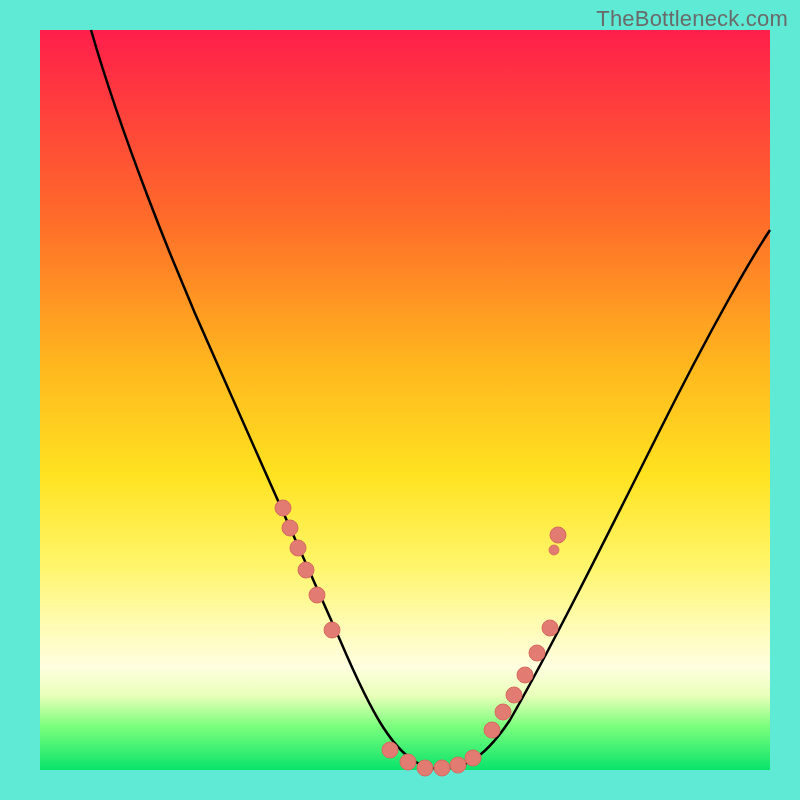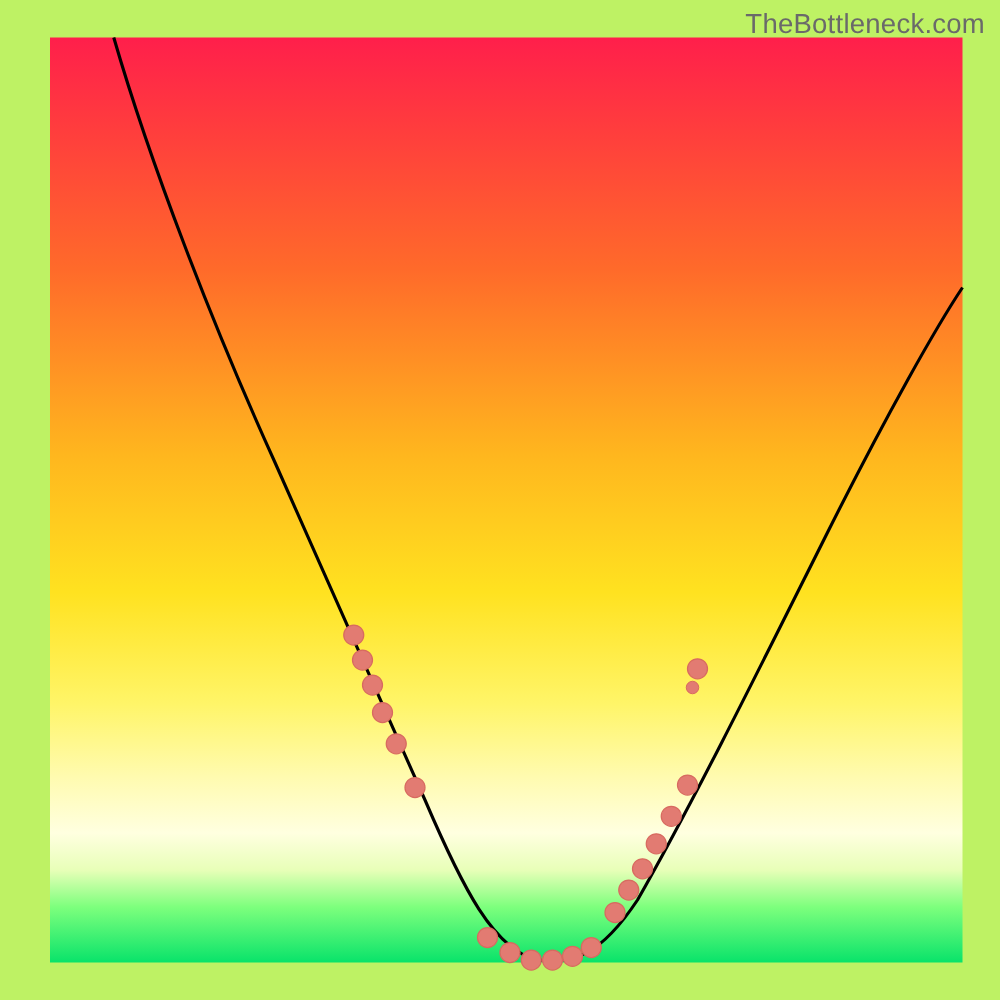--- a/index.html
+++ b/index.html
@@ -8,21 +8,21 @@
     width: 800px;
     height: 800px;
     background: #000;
     font-family: Arial, Helvetica, sans-serif;
     overflow: hidden;
   }
   .frame {
     position: absolute;
     left: 0; top: 0;
     width: 800px; height: 800px;
-    background: #bef264;
+    background: #5eead4;
   }
   .plot {
     position: absolute;
     left: 40px;
     top: 30px;
     width: 730px;
     height: 740px;
     background: linear-gradient(to bottom,
       #ff1f4b 0%,
       #ff3d3d 10%,

